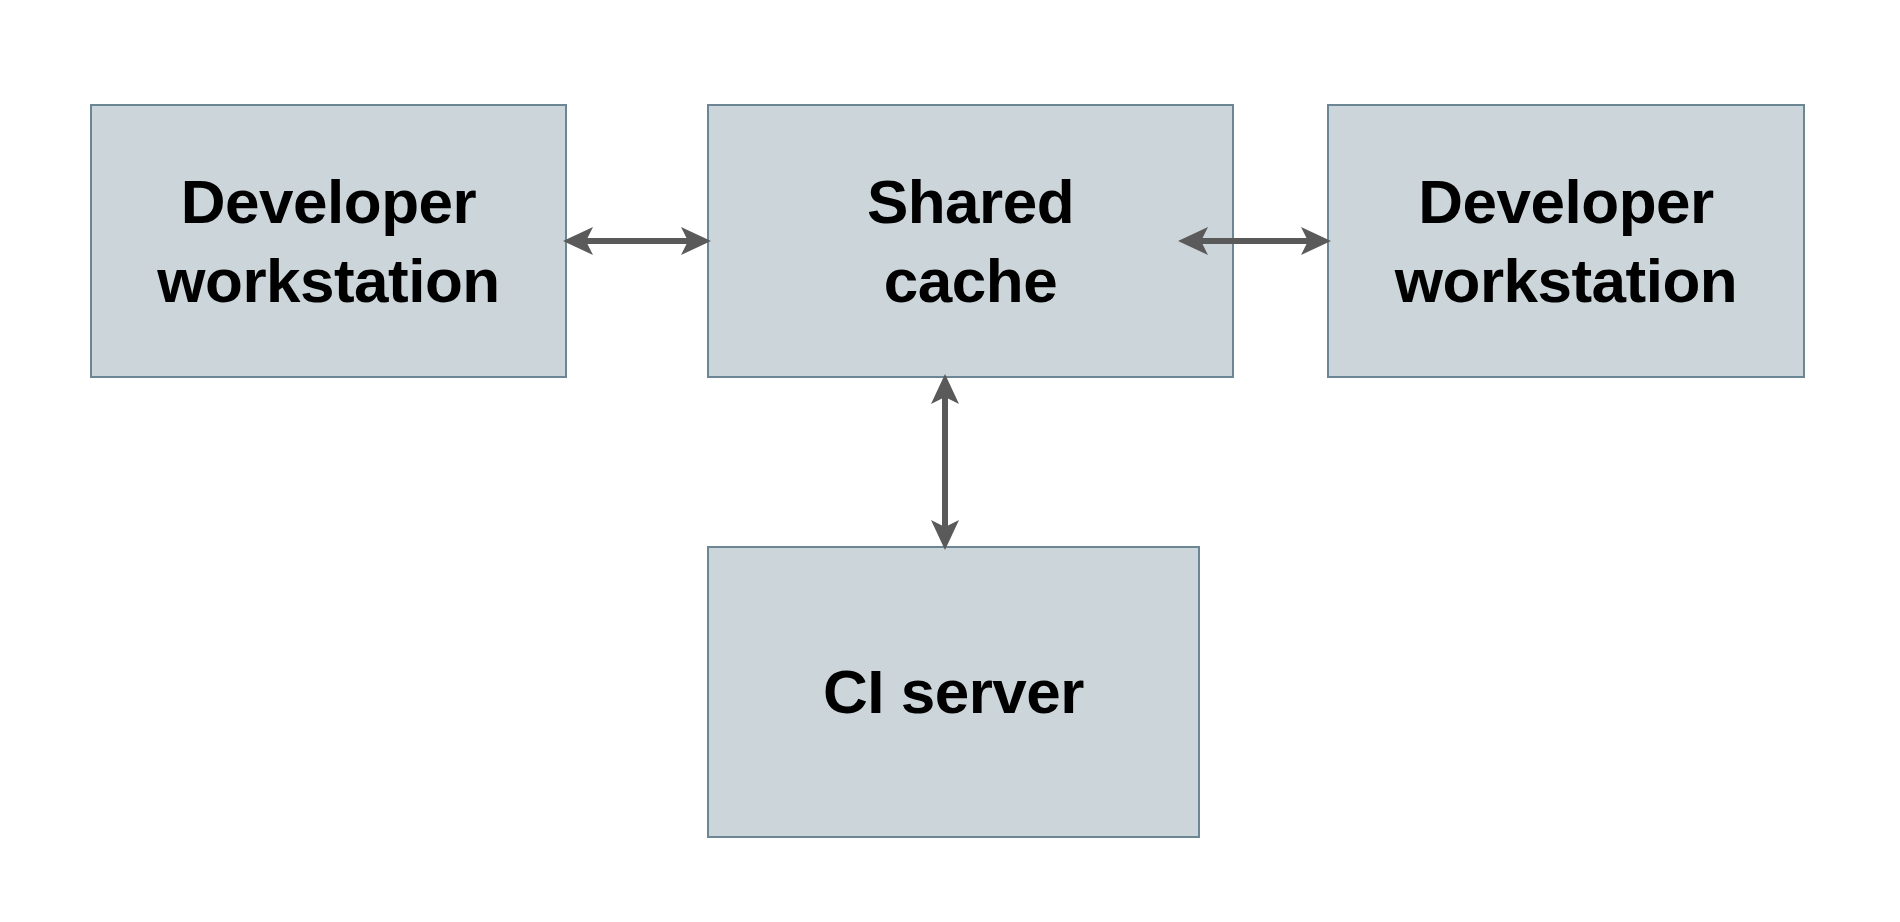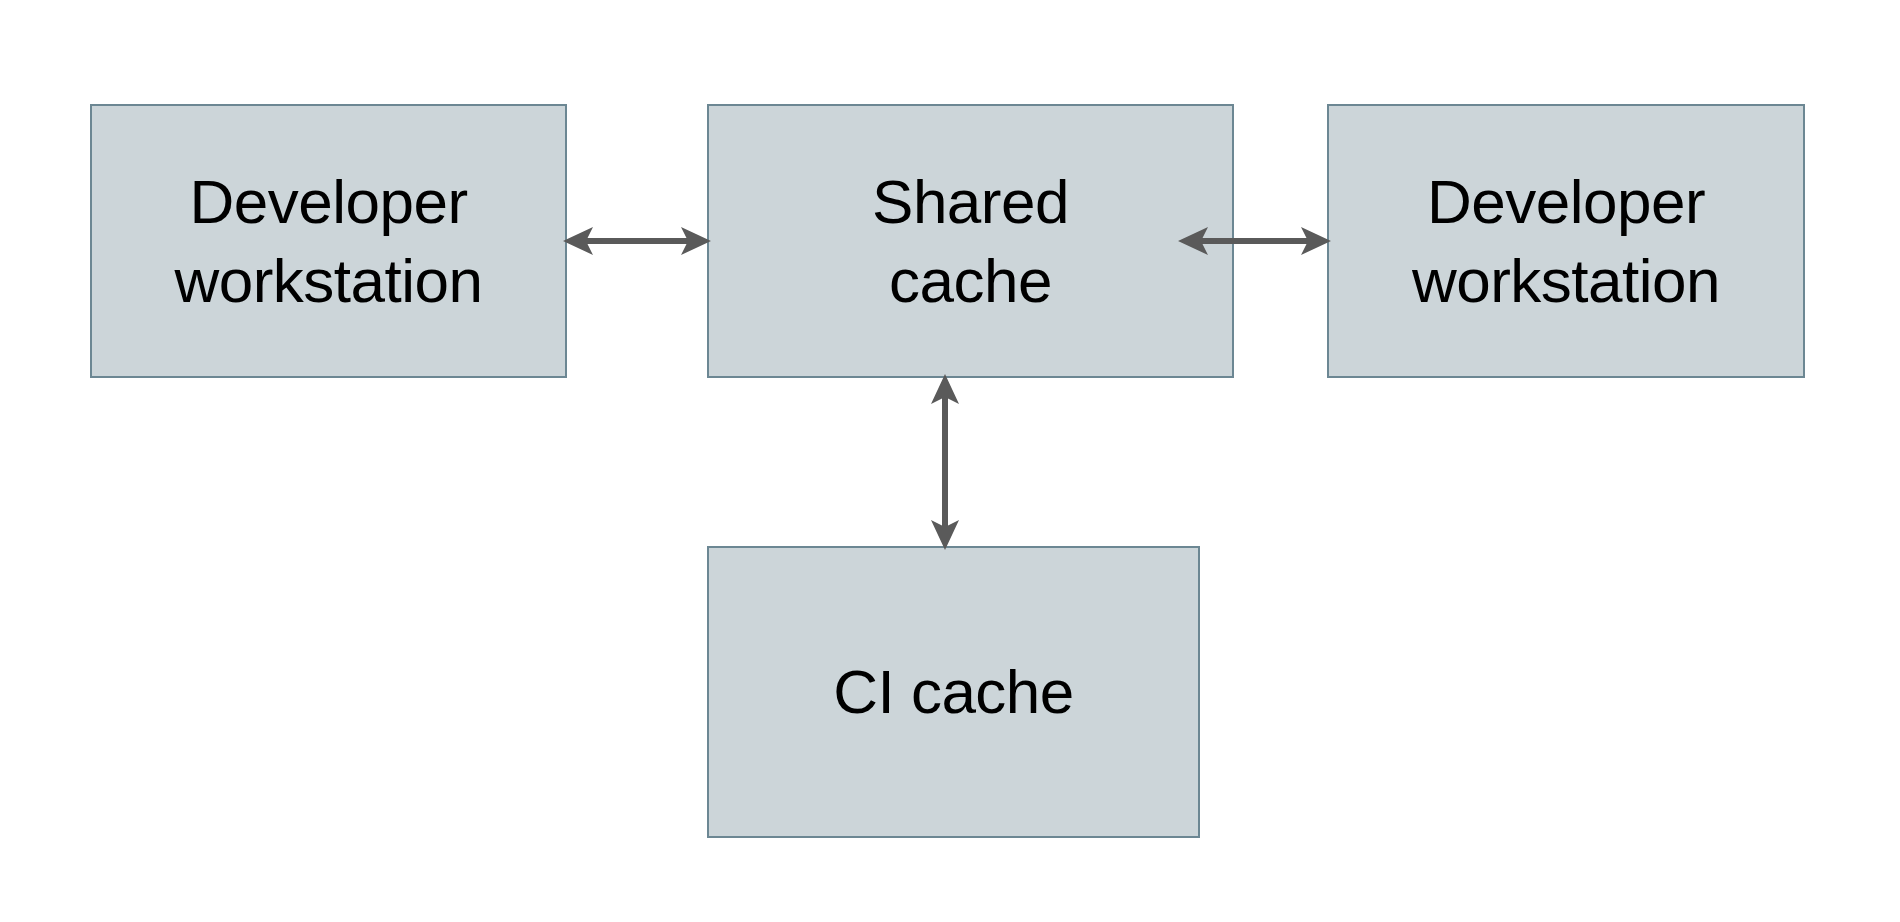--- a/index.html
+++ b/index.html
@@ -24,21 +24,21 @@
     background: #ccd5d9;
     border: 2px solid #6c8793;
     display: flex;
     align-items: center;
     justify-content: center;
     text-align: center;
     color: #000000;
     font-size: 62px;
     line-height: 1.28;
     letter-spacing: -0.5px;
-    font-weight: 400;
+    font-weight: 700;
     white-space: pre-line;
     user-select: none;
   }
   .node-label {
     display: block;
     padding: 0 6px;
     white-space: pre-line;
   }
   .edge {
     position: absolute;
@@ -73,21 +73,21 @@
     <span class="node-label">Shared
 cache</span>
   </div>
 
   <div class="node" id="node-dev-right">
     <span class="node-label">Developer
 workstation</span>
   </div>
 
   <div class="node" id="node-ci">
-    <span class="node-label">CI cache</span>
+    <span class="node-label">CI server</span>
   </div>
 
   <div class="edge" id="edge-left-cache">
     <svg width="148" height="46" viewBox="0 0 148 46">
       <rect x="22" y="20" width="104" height="6" fill="#5a5a5a"></rect>
       <path d="M 0 23 L 30 9 L 24.5 20 L 40 23 L 24.5 26 L 30 37 Z" fill="#5a5a5a"></path>
       <path d="M 148 23 L 118 9 L 123.5 20 L 108 23 L 123.5 26 L 118 37 Z" fill="#5a5a5a"></path>
     </svg>
   </div>
 

